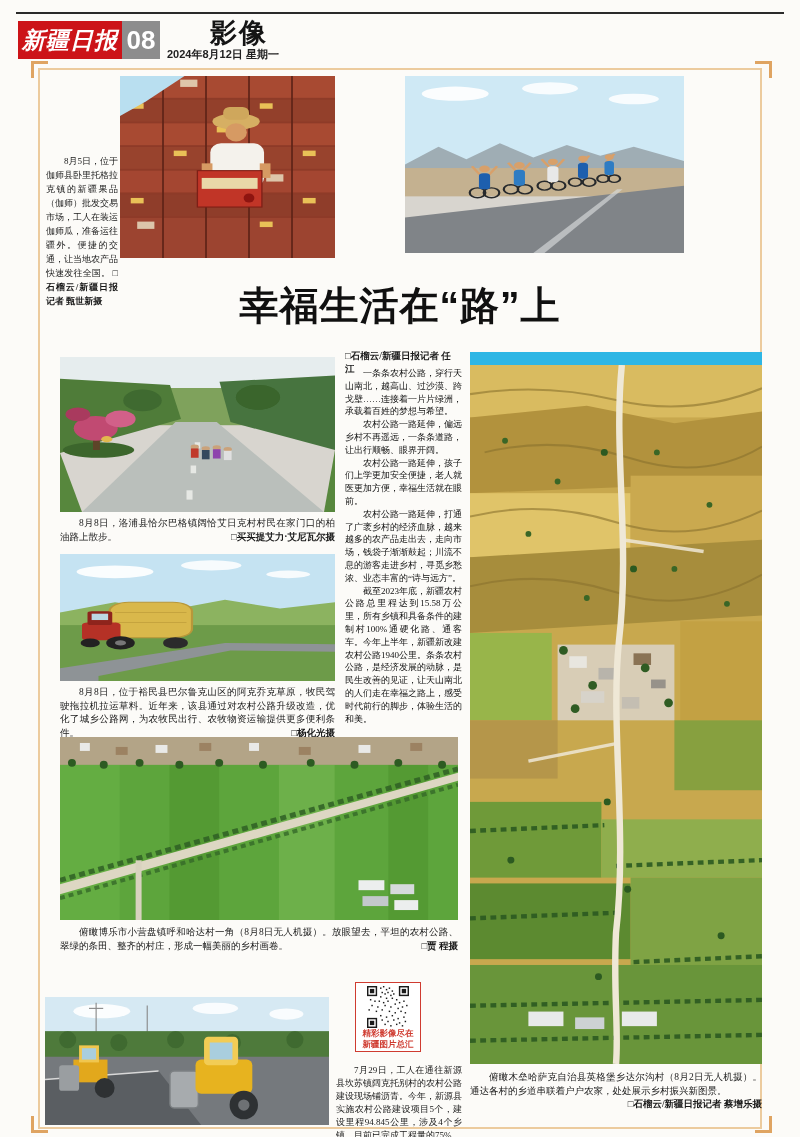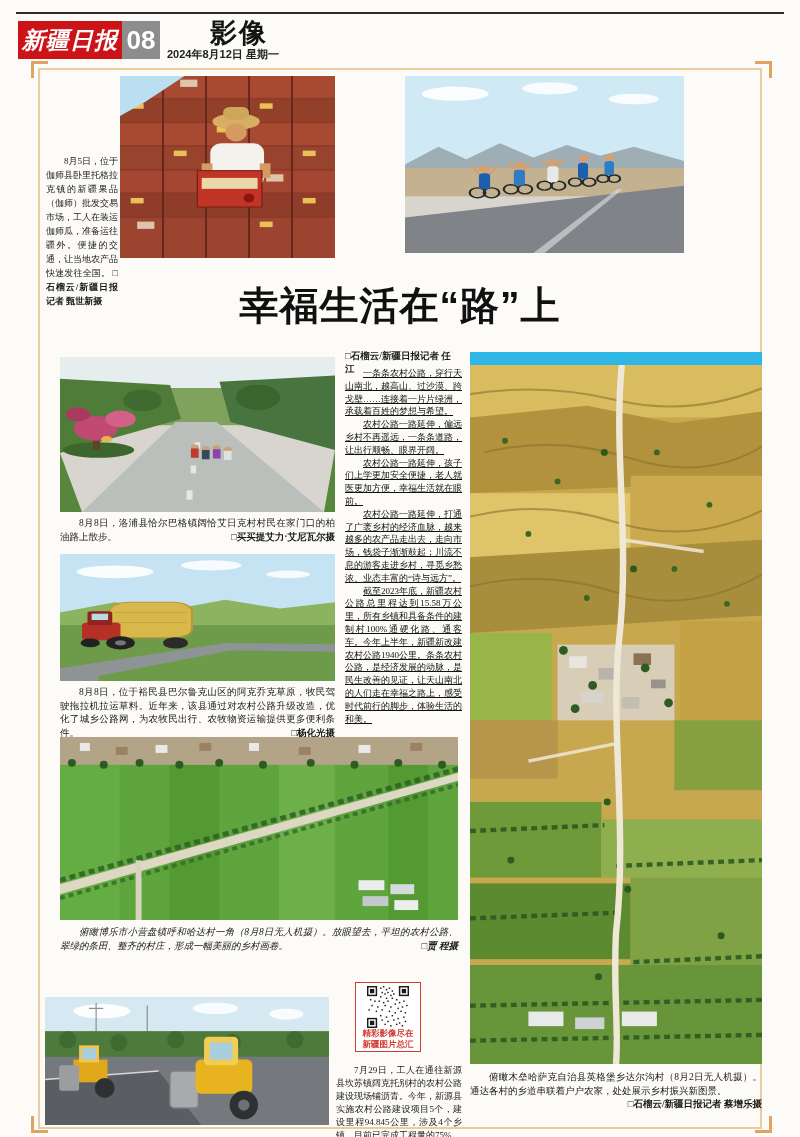--- a/index.html
+++ b/index.html
@@ -28,21 +28,21 @@
   .photo svg{display:block;width:100%;height:100%;}
   .cap{font-size:9.5px;line-height:13.5px;text-align:justify;text-indent:2em;color:#191919;}
   .cap .credit{float:right;font-weight:bold;text-indent:0;}
   .sidecap{font-size:9px;line-height:14px;text-align:justify;text-indent:2em;color:#191919;}
   .sidecap .credit{font-weight:bold;}
   .headline{left:0;top:279px;width:800px;text-align:center;
             font-family:"Liberation Sans","DejaVu Sans",sans-serif;font-weight:bold;
             font-size:39px;letter-spacing:1px;color:#101010;}
   .byline{left:345px;top:350px;width:117px;font-size:9.5px;font-weight:bold;color:#1a1a1a;}
   .article{left:345px;top:367px;width:117px;font-size:9px;line-height:12.8px;text-align:justify;}
-  .article p{margin:0;text-indent:2em;text-decoration:underline;}
+  .article p{margin:0;text-indent:2em;}
   .cyanbar{left:470px;top:352px;width:292px;height:13px;background:#2eb6e5;}
   .qrbox{left:348px;top:982px;width:66px;height:70px;border:1.5px solid #cf3b30;box-sizing:border-box;
          display:flex;flex-direction:column;align-items:center;padding-top:3px;background:#fff;margin-left:7px;}
   .qrbox svg{width:42px;height:42px;}
   .qrtext{font-size:8.5px;line-height:10.5px;color:#cf3b30;font-weight:bold;text-align:center;}
   .footer{left:344px;top:1106px;width:402px;text-align:right;font-size:10px;font-weight:bold;color:#222;margin-top:30px;}
 </style>
 </head>
 <body>
 
@@ -275,21 +275,21 @@
       <path d="M0,81 L200,24" stroke="#356928" stroke-width="2" stroke-dasharray="2.5,2" fill="none" opacity="0.8"></path>
       <rect x="38" y="62" width="3" height="30" fill="#d8d2bf"></rect>
       <g>
         <rect x="150" y="72" width="13" height="5" fill="#eceeee"></rect>
         <rect x="166" y="74" width="12" height="5" fill="#d6dadc"></rect>
         <rect x="152" y="80" width="13" height="5" fill="#c3c8cb"></rect>
         <rect x="168" y="82" width="12" height="5" fill="#eceeee"></rect>
       </g>
     </svg>
   </div>
-  <div class="abs cap" style="left:60px;top:926px;width:398px;font-style:italic;">
+  <div class="abs cap" style="left:60px;top:926px;width:398px;">
     <span>俯瞰博乐市小营盘镇呼和哈达村一角（8月8日无人机摄）。放眼望去，平坦的农村公路、翠绿的条田、整齐的村庄，形成一幅美丽的乡村画卷。</span>
     <span class="credit">□贾 程摄</span>
   </div>
 
   <div class="abs photo" style="left:45px;top:997px;width:284px;height:128px;">
     <svg viewBox="0 0 100 45" preserveAspectRatio="none">
       <rect x="0" y="0" width="100" height="16" fill="#d6e9f3"></rect>
       <ellipse cx="20" cy="5" rx="10" ry="2.5" fill="#ffffff" opacity="0.9"></ellipse>
       <ellipse cx="60" cy="4" rx="8" ry="2" fill="#ffffff" opacity="0.85"></ellipse>
       <ellipse cx="85" cy="6" rx="6" ry="2" fill="#ffffff" opacity="0.85"></ellipse>

